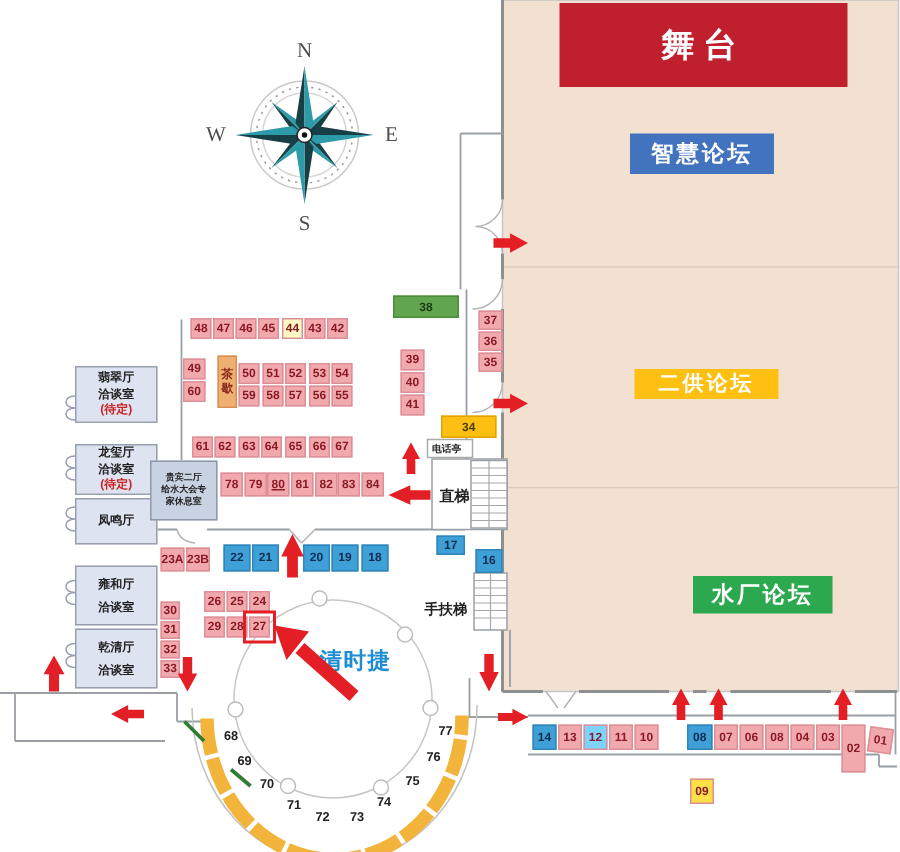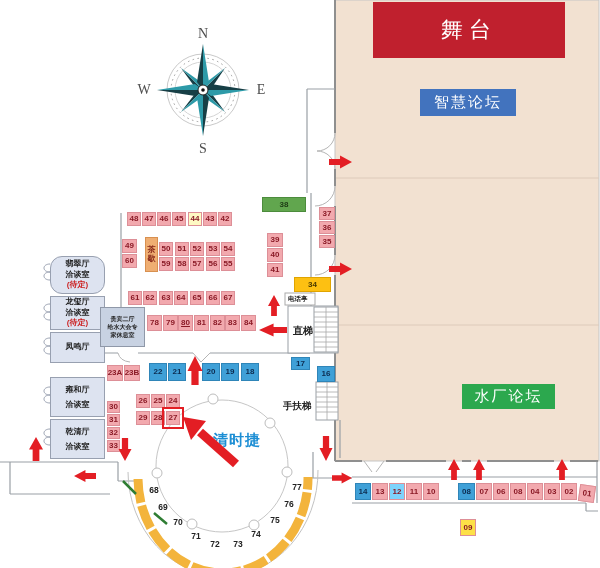--- a/index.html
+++ b/index.html
@@ -6,21 +6,21 @@
   #stage-area{position:relative;width:600px;height:568px;background:#fff;overflow:hidden;
     font-family:"Liberation Sans",sans-serif;}
   svg{position:absolute;left:0;top:0;}
   #base-gfx{z-index:0;}
   #booth-layer,#label-layer{position:absolute;left:0;top:0;width:600px;height:568px;z-index:2;pointer-events:none;}
   #arrow-layer{z-index:4;}
   .booth{position:absolute;display:flex;align-items:center;justify-content:center;
     font:bold 8px/1 "Liberation Sans",sans-serif;border:1px solid;box-sizing:border-box;}
   .curve-num{position:absolute;transform:translate(-50%,-50%);font:bold 8.5px "Liberation Sans",sans-serif;color:#222;}
   .banner{position:absolute;display:flex;align-items:center;justify-content:center;
-    color:#fff;font-weight:normal;text-align:right;}
+    color:#fff;font-weight:bold;text-align:right;}
   .room{position:absolute;left:50px;width:55px;background:#dde3f0;border:1px solid #98a0b0;color:#222;
     font:bold 8px/1.3 "Liberation Sans",sans-serif;display:flex;flex-direction:column;align-items:center;
     justify-content:center;text-align:center;box-sizing:border-box;}
   .room .nm{white-space:pre-line;}
   .room .note{color:#cc2222;}
   .pre{white-space:pre-line;}
   .lbl{position:absolute;color:#222;font-weight:bold;}
   #vip-room{position:absolute;left:100px;top:307px;width:45px;height:40px;background:#c8d2e2;
     border:1px solid #8f98a8;color:#222;font:bold 6px/1.35 "Liberation Sans",sans-serif;
     display:flex;align-items:center;justify-content:center;text-align:center;box-sizing:border-box;}
@@ -172,40 +172,41 @@
       <div class="booth" style="left: 389px; top: 483px; width: 16px; height: 17px; background: #7dd3fc; border-color: rgb(221, 143, 151); color: rgb(138, 26, 38);">12</div>
       <div class="booth" style="left: 406px; top: 483px; width: 16px; height: 17px; background: rgb(242, 169, 174); border-color: rgb(221, 143, 151); color: rgb(138, 26, 38);">11</div>
       <div class="booth" style="left: 423px; top: 483px; width: 16px; height: 17px; background: rgb(242, 169, 174); border-color: rgb(221, 143, 151); color: rgb(138, 26, 38);">10</div>
       <div class="booth" style="left: 460px; top: 483px; width: 16px; height: 17px; background: #fde047; border-color: rgb(221, 143, 151); color: rgb(138, 26, 38); margin-top: 36px;">09</div>
       <div class="booth" style="left: 458px; top: 483px; width: 17px; height: 17px; background: rgb(63, 160, 215); border-color: rgb(47, 133, 184); color: rgb(13, 44, 80);">08</div>
       <div class="booth" style="left: 476px; top: 483px; width: 16px; height: 17px; background: rgb(242, 169, 174); border-color: rgb(221, 143, 151); color: rgb(138, 26, 38);">07</div>
       <div class="booth" style="left: 493px; top: 483px; width: 16px; height: 17px; background: rgb(242, 169, 174); border-color: rgb(221, 143, 151); color: rgb(138, 26, 38);">06</div>
       <div class="booth" style="left: 510px; top: 483px; width: 16px; height: 17px; background: rgb(242, 169, 174); border-color: rgb(221, 143, 151); color: rgb(138, 26, 38);">08</div>
       <div class="booth" style="left: 527px; top: 483px; width: 16px; height: 17px; background: rgb(242, 169, 174); border-color: rgb(221, 143, 151); color: rgb(138, 26, 38);">04</div>
       <div class="booth" style="left: 544px; top: 483px; width: 16px; height: 17px; background: rgb(242, 169, 174); border-color: rgb(221, 143, 151); color: rgb(138, 26, 38);">03</div>
-      <div class="booth" style="left: 561px; top: 483px; width: 16px; height: 17px; background: rgb(242, 169, 174); border-color: rgb(221, 143, 151); color: rgb(138, 26, 38);">02</div>
+      <div class="booth" style="left: 561px; top: 483px; width: 16px; height: 32px; background: rgb(242, 169, 174); border-color: rgb(221, 143, 151); color: rgb(138, 26, 38);">02</div>
       <div class="booth" style="left: 579px; top: 485px; width: 16px; height: 17px; background: rgb(242, 169, 174); border-color: rgb(221, 143, 151); color: rgb(138, 26, 38); transform: rotate(8deg);">01</div>
       <div class="curve-num" style="left: 154px; top: 490px;">68</div>
       <div class="curve-num" style="left: 163px; top: 507px;">69</div>
       <div class="curve-num" style="left: 178px; top: 522px;">70</div>
       <div class="curve-num" style="left: 196px; top: 536px;">71</div>
       <div class="curve-num" style="left: 215px; top: 544px;">72</div>
       <div class="curve-num" style="left: 238px; top: 544px;">73</div>
       <div class="curve-num" style="left: 256px; top: 534px;">74</div>
       <div class="curve-num" style="left: 275px; top: 520px;">75</div>
       <div class="curve-num" style="left: 289px; top: 504px;">76</div>
       <div class="curve-num" style="left: 297px; top: 487px;">77</div>
     </div>
 
   <div id="label-layer">
     <div class="banner" style="left: 373px; top: 2px; width: 192px; height: 56px; font-size: 22px; letter-spacing: 6px; background: rgb(192, 32, 46);">舞台</div>
     <div class="banner" style="left: 420px; top: 89px; width: 96px; height: 27px; font-size: 15px; letter-spacing: 2px; background: rgb(66, 115, 190);">智慧论坛</div>
+    <div class="banner" style="left: 423px; top: 246px; width: 96px; height: 20px; font-size: 14px; letter-spacing: 2px; background: rgb(255, 192, 17);">二供论坛</div>
     <div class="banner" style="left: 418px; top: 384px; width: 93px; height: 25px; font-size: 15px; letter-spacing: 2px; background: rgb(44, 168, 78); margin-left: 44px;">水厂论坛</div>
 
-    <div class="room" style="top:256px;height:38px;border-radius:12px;">
+    <div class="room" style="top:244px;height:38px;">
       <span class="nm">翡翠厅
 洽谈室</span>
       <span class="note">(待定)</span>
     </div>
     <div class="room" style="top:296px;height:34px;">
       <span class="nm">龙玺厅
 洽谈室</span>
       <span class="note">(待定)</span>
     </div>
     <div class="room" style="top:332px;height:31px;">

